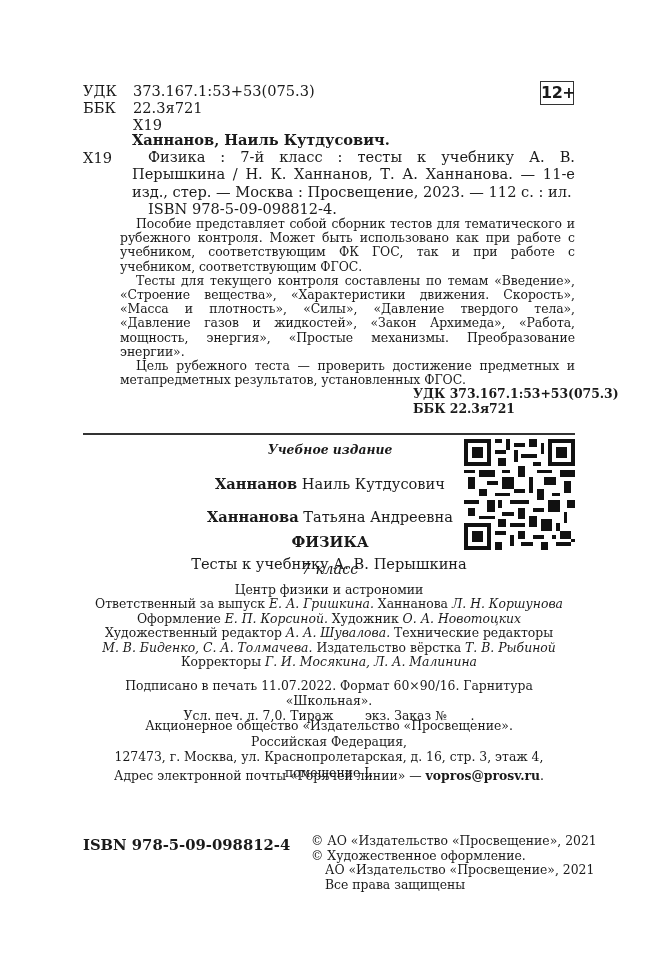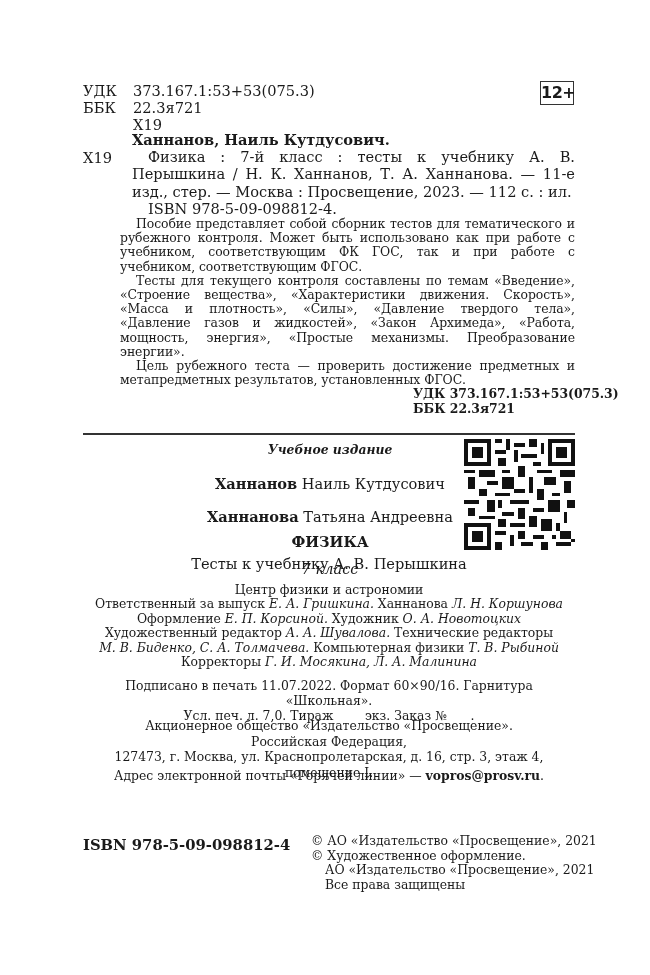--- a/index.html
+++ b/index.html
@@ -157,21 +157,21 @@
 </svg>
 
 <div id="subtitle" class="abs f14 center">Тесты к учебнику А. В. Перышкина</div>
 
 <div id="credits" class="abs center">
   <div>Центр физики и астрономии</div>
   <div id="credit-lines">
       <div><span>Ответственный за выпуск </span><span style="font-style: italic;">Е. А. Гришкина.</span><span> Ханнанова </span><span style="font-style: italic;">Л. Н. Коршунова</span></div>
       <div><span>Оформление </span><span style="font-style: italic;">Е. П. Корсиной.</span><span> Художник </span><span style="font-style: italic;">О. А. Новотоцких</span></div>
       <div><span>Художественный редактор </span><span style="font-style: italic;">А. А. Шувалова.</span><span> Технические редакторы</span></div>
-      <div><span style="font-style: italic;">М. В. Биденко, С. А. Толмачева.</span><span> Компьютерная физики </span><span style="font-style: italic;">Т. В. Рыбиной</span></div>
+      <div><span style="font-style: italic;">М. В. Биденко, С. А. Толмачева.</span><span> Издательство вёрстка </span><span style="font-style: italic;">Т. В. Рыбиной</span></div>
       <div><span>Корректоры </span><span style="font-style: italic;">Г. И. Мосякина, Л. А. Малинина</span></div>
     </div>
 </div>
 
 <div id="print" class="abs center">
   <div>Подписано в печать 11.07.2022. Формат 60×90/16. Гарнитура «Школьная».</div>
   <div style="white-space:pre;">Усл. печ. л. 7,0. Тираж        экз. Заказ №      .</div>
 </div>
 
 <div id="publisher" class="abs center">

